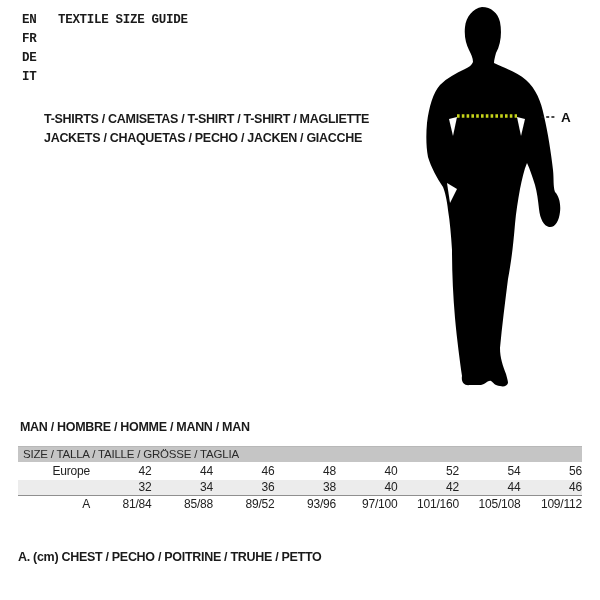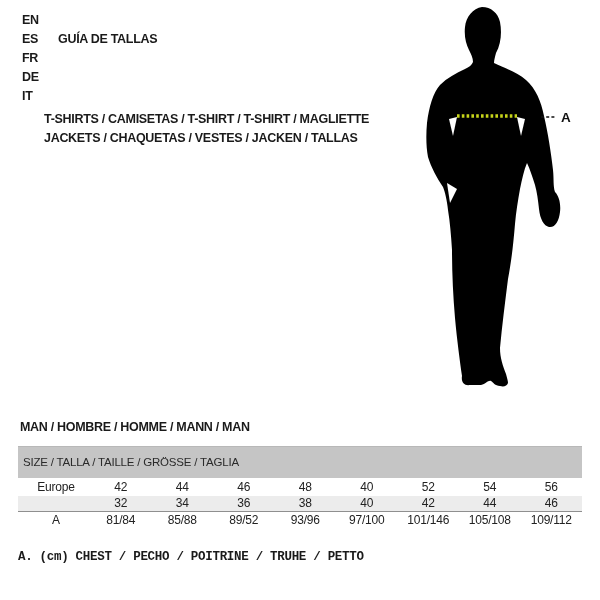--- a/index.html
+++ b/index.html
@@ -2,79 +2,76 @@
 <html style="--text: #1a1a1a; --table-header-bg: #c5c5c5; --table-stripe-bg: #ececec; --table-line: #8f8f8f; --silhouette: #000000; --measure-line: #c6d41a;"><head>
 <meta charset="utf-8">
 <style>
   * { margin:0; padding:0; box-sizing:border-box; }
   html,body { background:#fff; }
   body { font-family:"Liberation Sans","DejaVu Sans",sans-serif; color:var(--text,#1a1a1a); }
   .canvas { position:relative; width:600px; height:600px; background:#fff; overflow:hidden; }
 
   
   .lang-list { position:absolute; left:22px; top:11px; }
-  .lang-row { display:flex; line-height:19px; font-size:12.5px; font-weight:bold; letter-spacing:-0.3px; }
+  .lang-row { display:flex; line-height:19px; font-size:12.5px; font-weight:bold; letter-spacing:-0.3px;font-family:Liberation Mono, monospace; }
   .lang-code { width:36px; flex:0 0 36px; }
 
   
   .categories { position:absolute; left:20px; top:110px; font-size:12.5px; font-weight:bold; line-height:19px; letter-spacing:-0.3px;margin-left:24px; }
 
   
   .figure-wrap { position:absolute; left:400px; top:0; width:200px; height:400px; }
   .silhouette-path { fill:var(--silhouette,#000); }
   .notch { fill:#fff; }
   .chest-line { stroke:var(--measure-line,#c6d41a); stroke-width:3.5; stroke-dasharray:2.6 2.2; fill:none; }
   .callout-line { stroke:#111; stroke-width:1.6; stroke-dasharray:3 2.2; fill:none; }
   .measure-label { font-family:"Liberation Sans",sans-serif; font-size:13.5px; font-weight:bold; fill:#111; }
 
   
   .section-title { position:absolute; left:20px; top:420px; font-size:12.5px; font-weight:bold; letter-spacing:-0.3px; }
 
   
   .size-table { position:absolute; left:18px; top:446px; width:564px; border-collapse:collapse; table-layout:fixed; font-size:12px; letter-spacing:-0.2px; color:#222; }
   .size-table col.lblcol { width:72px; }
-  .size-table th { background:var(--table-header-bg,#c5c5c5); font-weight:normal; text-align:left; font-size:11.5px; color:#2a2a2a; padding:1px 0 1px 5px; height:31px; border-top:1px solid #b8b8b8; }
-  .size-table td { text-align:center; height:16px; padding:0; vertical-align:middle; }
-  .size-table td.lbl { text-align:center; padding-left:4px;margin-top:24px; }
+  .size-table th { background:var(--table-header-bg,#c5c5c5); font-weight:normal; text-align:left; font-size:11.5px; color:#2a2a2a; padding:1px 0 1px 5px; height:15px; border-top:1px solid #b8b8b8; }
+  .size-table td { text-align:right; height:16px; padding:0; vertical-align:middle; }
+  .size-table td.lbl { text-align:right; padding-left:4px;margin-top:24px; }
   tr.row-europe td { height:18px; }
   tr.row-us { background:var(--table-stripe-bg,#ececec); border-top:1px solid var(--table-line,#8f8f8f); }
   tr.row-blank { background:var(--table-stripe-bg,#ececec); }
   tr.row-a { border-top:1px solid var(--table-line,#8f8f8f); }
   tr.row-a td { height:17px; }
 
   
-  .footnote { position:absolute; left:18px; top:550px; font-size:12.5px; font-weight:bold; letter-spacing:-0.3px;font-family:Liberation Mono, monospace; }
+  .footnote { position:absolute; left:18px; top:550px; font-size:12.5px; font-weight:bold; letter-spacing:-0.3px; }
 </style>
 </head>
 <body>
 
 <div class="canvas">
 
   <div class="lang-list">
     <div class="lang-row">
       <span class="lang-code">EN</span>
-    </div>
-    <div class="lang-row">
-      <span class="lang-code">ES</span>
-      <span class="lang-label">GUÍA DE TALLAS</span>
+      <span class="lang-label">TEXTILE SIZE GUIDE</span>
     </div>
     <div class="lang-row">
       <span class="lang-code">FR</span>
     </div>
     <div class="lang-row">
       <span class="lang-code">DE</span>
     </div>
     <div class="lang-row">
       <span class="lang-code">IT</span>
     </div>
   </div>
 
   <div class="categories">
     <div>T-SHIRTS / CAMISETAS / T-SHIRT / T-SHIRT / MAGLIETTE</div>
-    <div>JACKETS / CHAQUETAS / VESTES / JACKEN / TALLAS</div>
+    <div>JACKETS / CHAQUETAS / PECHO / JACKEN / GIACCHE</div>
   </div>
 
   <div class="figure-wrap">
     <svg width="200" height="400" viewBox="0 0 200 400">
       <path class="silhouette-path" d="
         M 82,7
         C 91,7 98,13 100,22
         C 102,32 101,44 96,53
         C 95,57 94,60 94,63
         C 104,68 117,72 126,80
@@ -161,21 +158,21 @@
         <td>44</td>
         <td>46</td>
       </tr>
       <tr class="row-a">
         <td class="lbl">A</td>
         <td>81/84</td>
         <td>85/88</td>
         <td>89/52</td>
         <td>93/96</td>
         <td>97/100</td>
-        <td>101/146</td>
+        <td>101/160</td>
         <td>105/108</td>
         <td>109/112</td>
       </tr>
     </tbody>
   </table>
 
   <div class="footnote">A. (cm) CHEST / PECHO / POITRINE / TRUHE / PETTO</div>
 
 </div>
 

